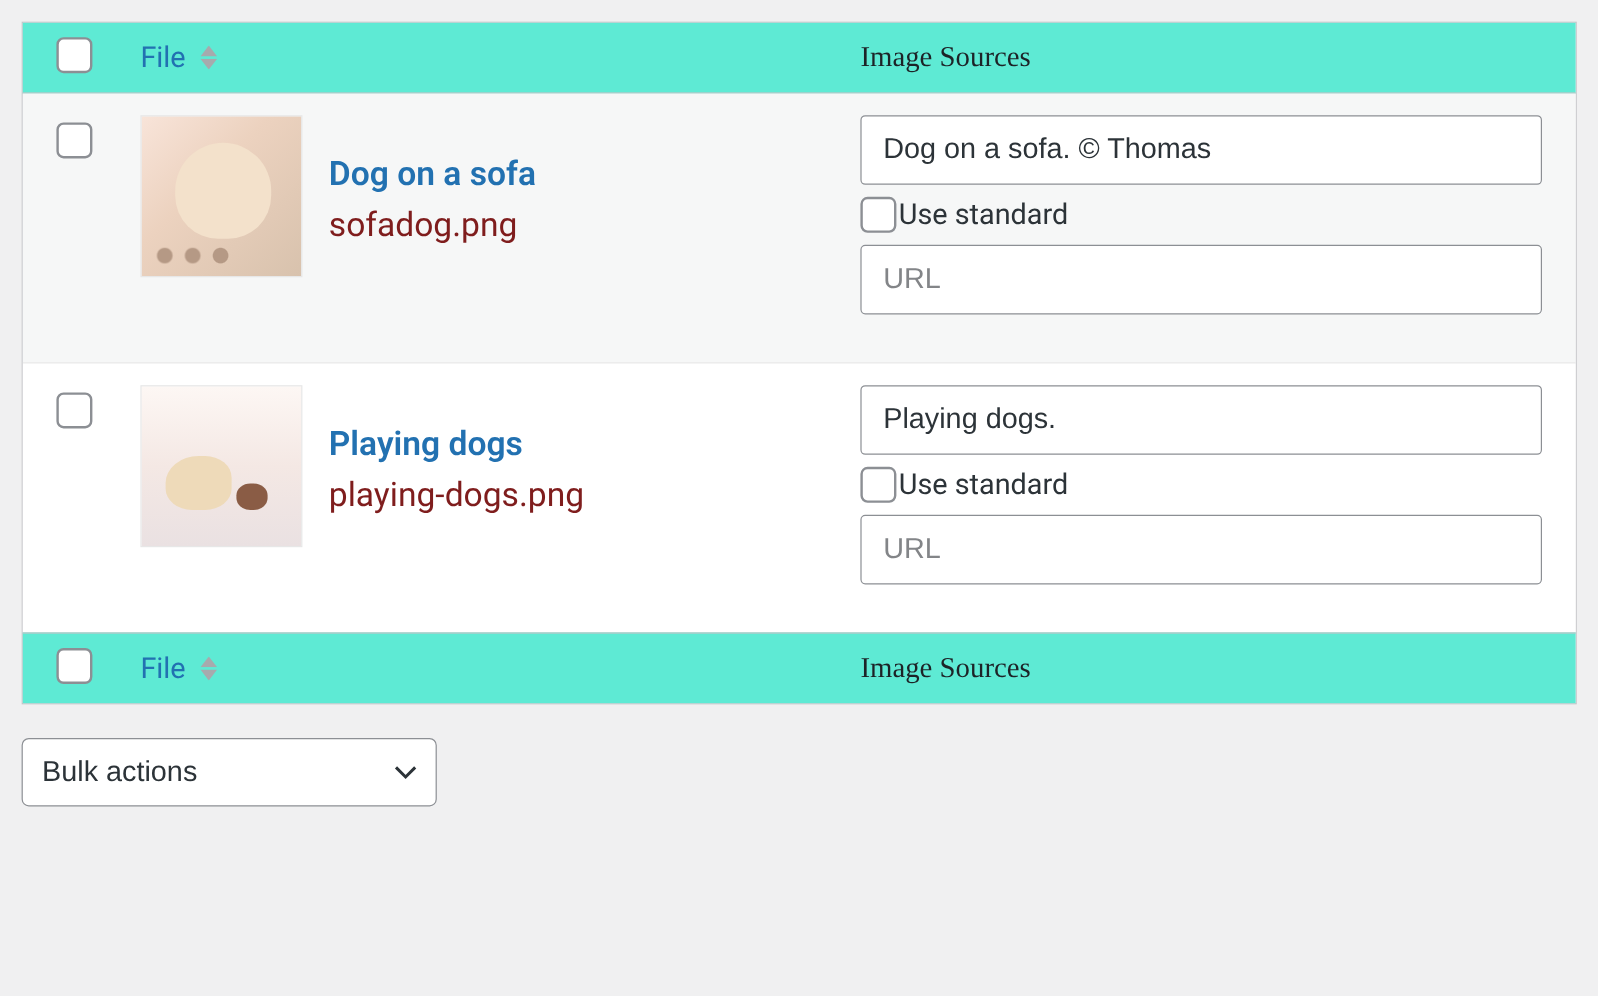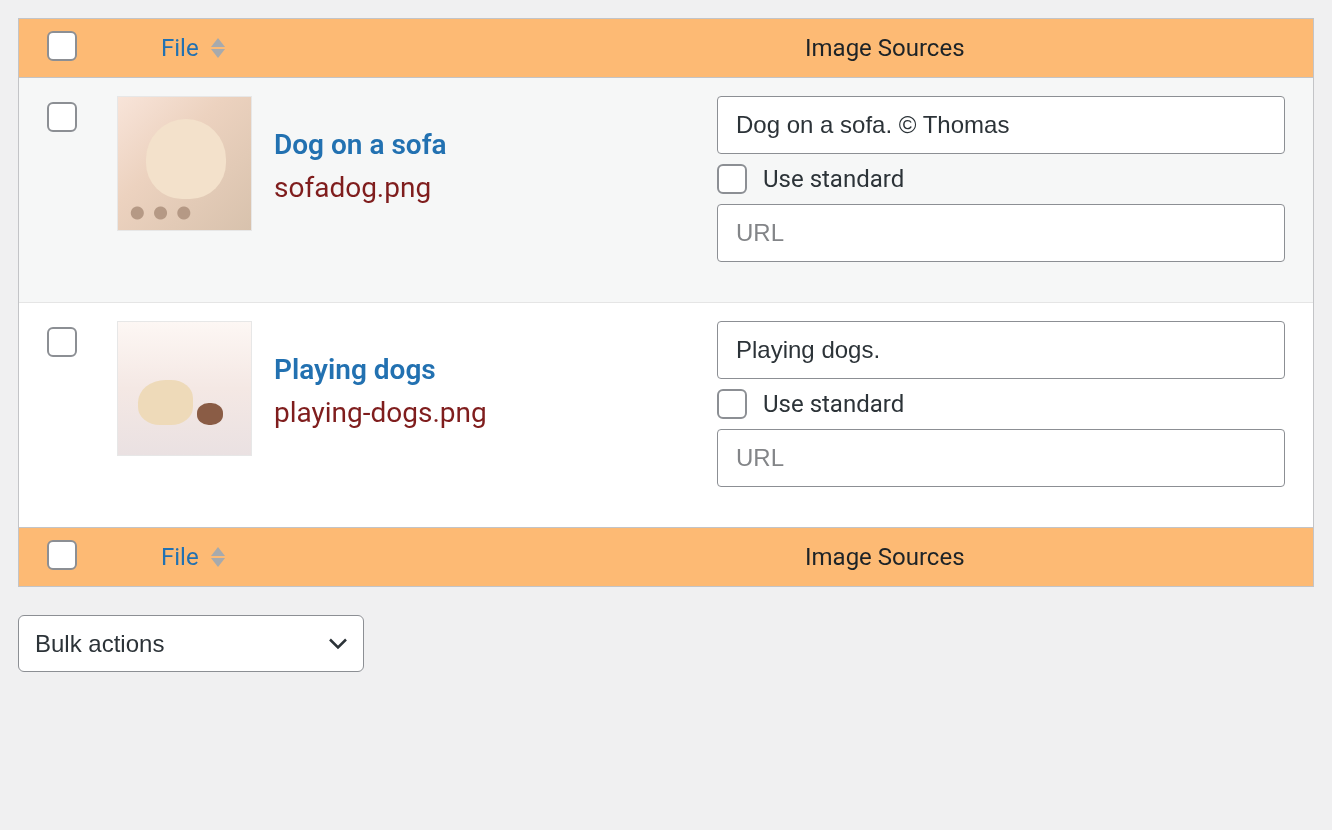--- a/index.html
+++ b/index.html
@@ -12,39 +12,39 @@
     }
     .table-wrapper {
       background: #fff;
       border: 1px solid #c3c4c7;
     }
     .table-header, .table-footer {
       display: flex;
       align-items: center;
       padding: 12px 28px;
       border-bottom: 1px solid #c3c4c7;
-      background: #fdba74;
-      gap: 44px;
+      background: #5eead4;
     }
     .table-footer {
       border-bottom: none;
       border-top: 1px solid #c3c4c7;
     }
     .col-checkbox {
       width: 70px;
       flex-shrink: 0;
     }
     .col-file {
       flex: 0 0 600px;
       display: flex;
       align-items: center;
       gap: 8px;
     }
     .col-sources {
       flex: 1;
+      font-family: Liberation Serif, serif;
     }
     .header-label {
       color: #2271b1;
       font-size: 24px;
       font-weight: 400;
     }
     .sources-label {
       font-size: 24px;
       color: #1d2327;
       font-weight: 400;
@@ -122,21 +122,21 @@
       font-size: 24px;
       border: 1px solid #8c8f94;
       border-radius: 4px;
       background: #fff;
       color: #2c3338;
     }
     .input-text::placeholder { color: #838588; }
     .checkbox-row {
       display: flex;
       align-items: center;
-      gap: 16px;
+      gap: 2px;
     }
     .checkbox-label {
       font-size: 24px;
       color: #2c3338;
     }
     .bulk-actions-bar {
       display: flex;
       gap: 5px;
       margin-top: 28px;
     }

